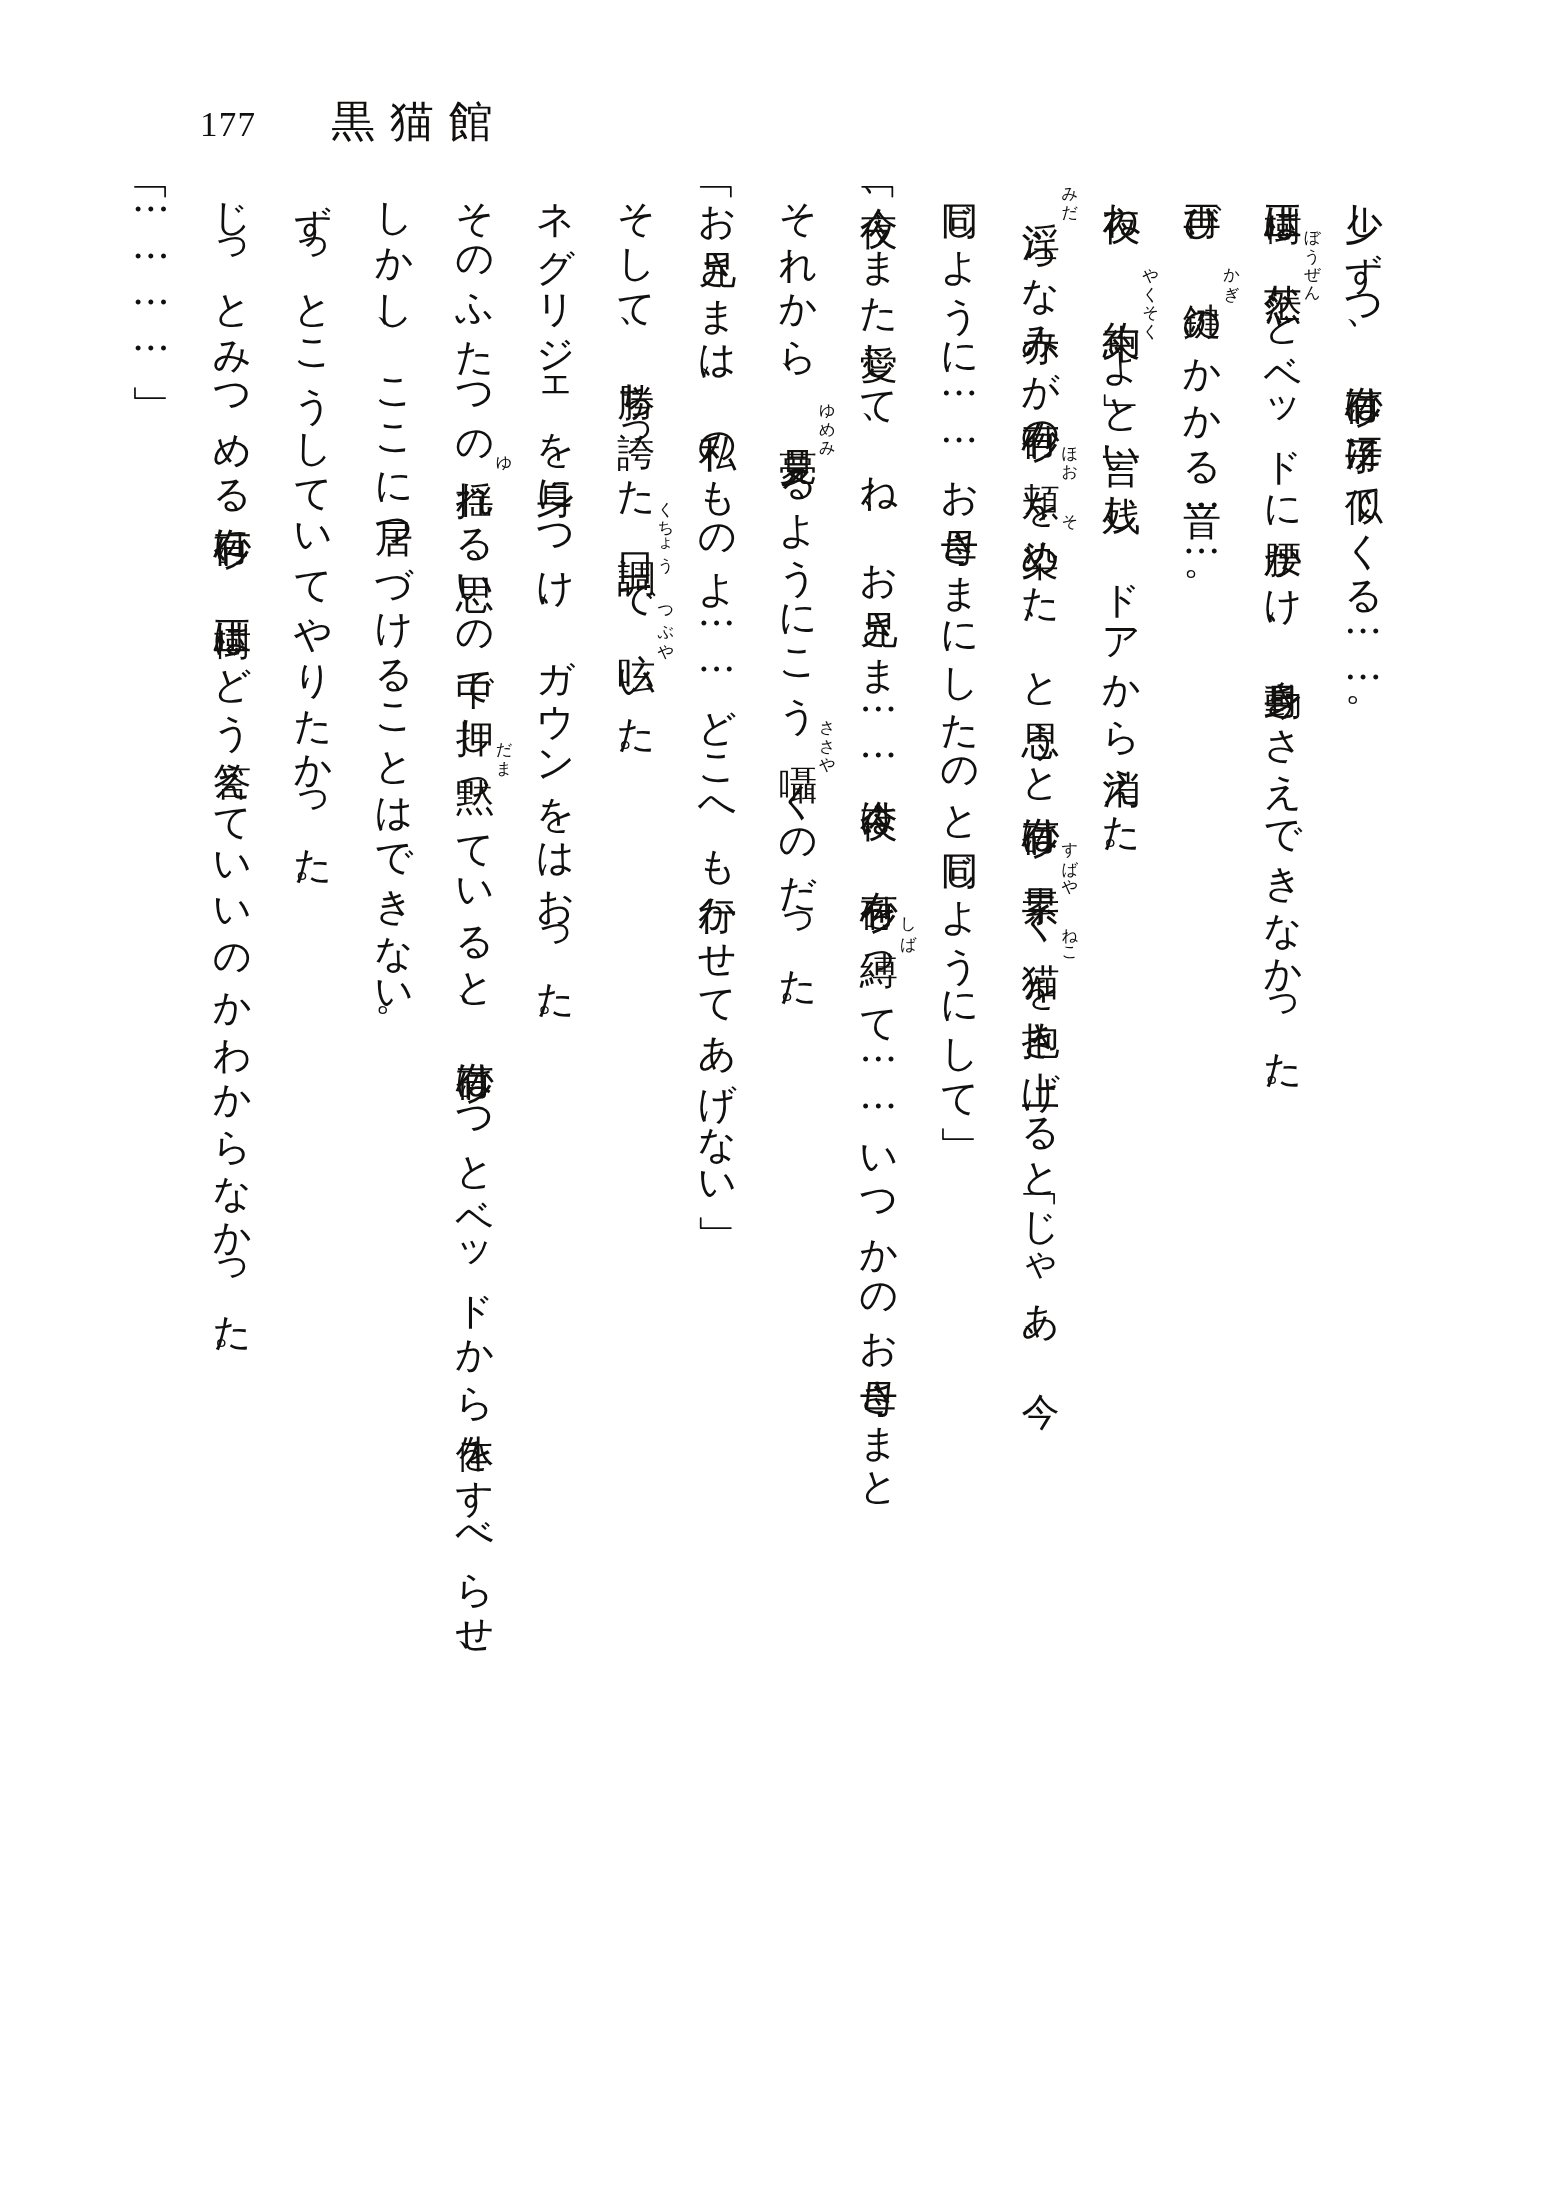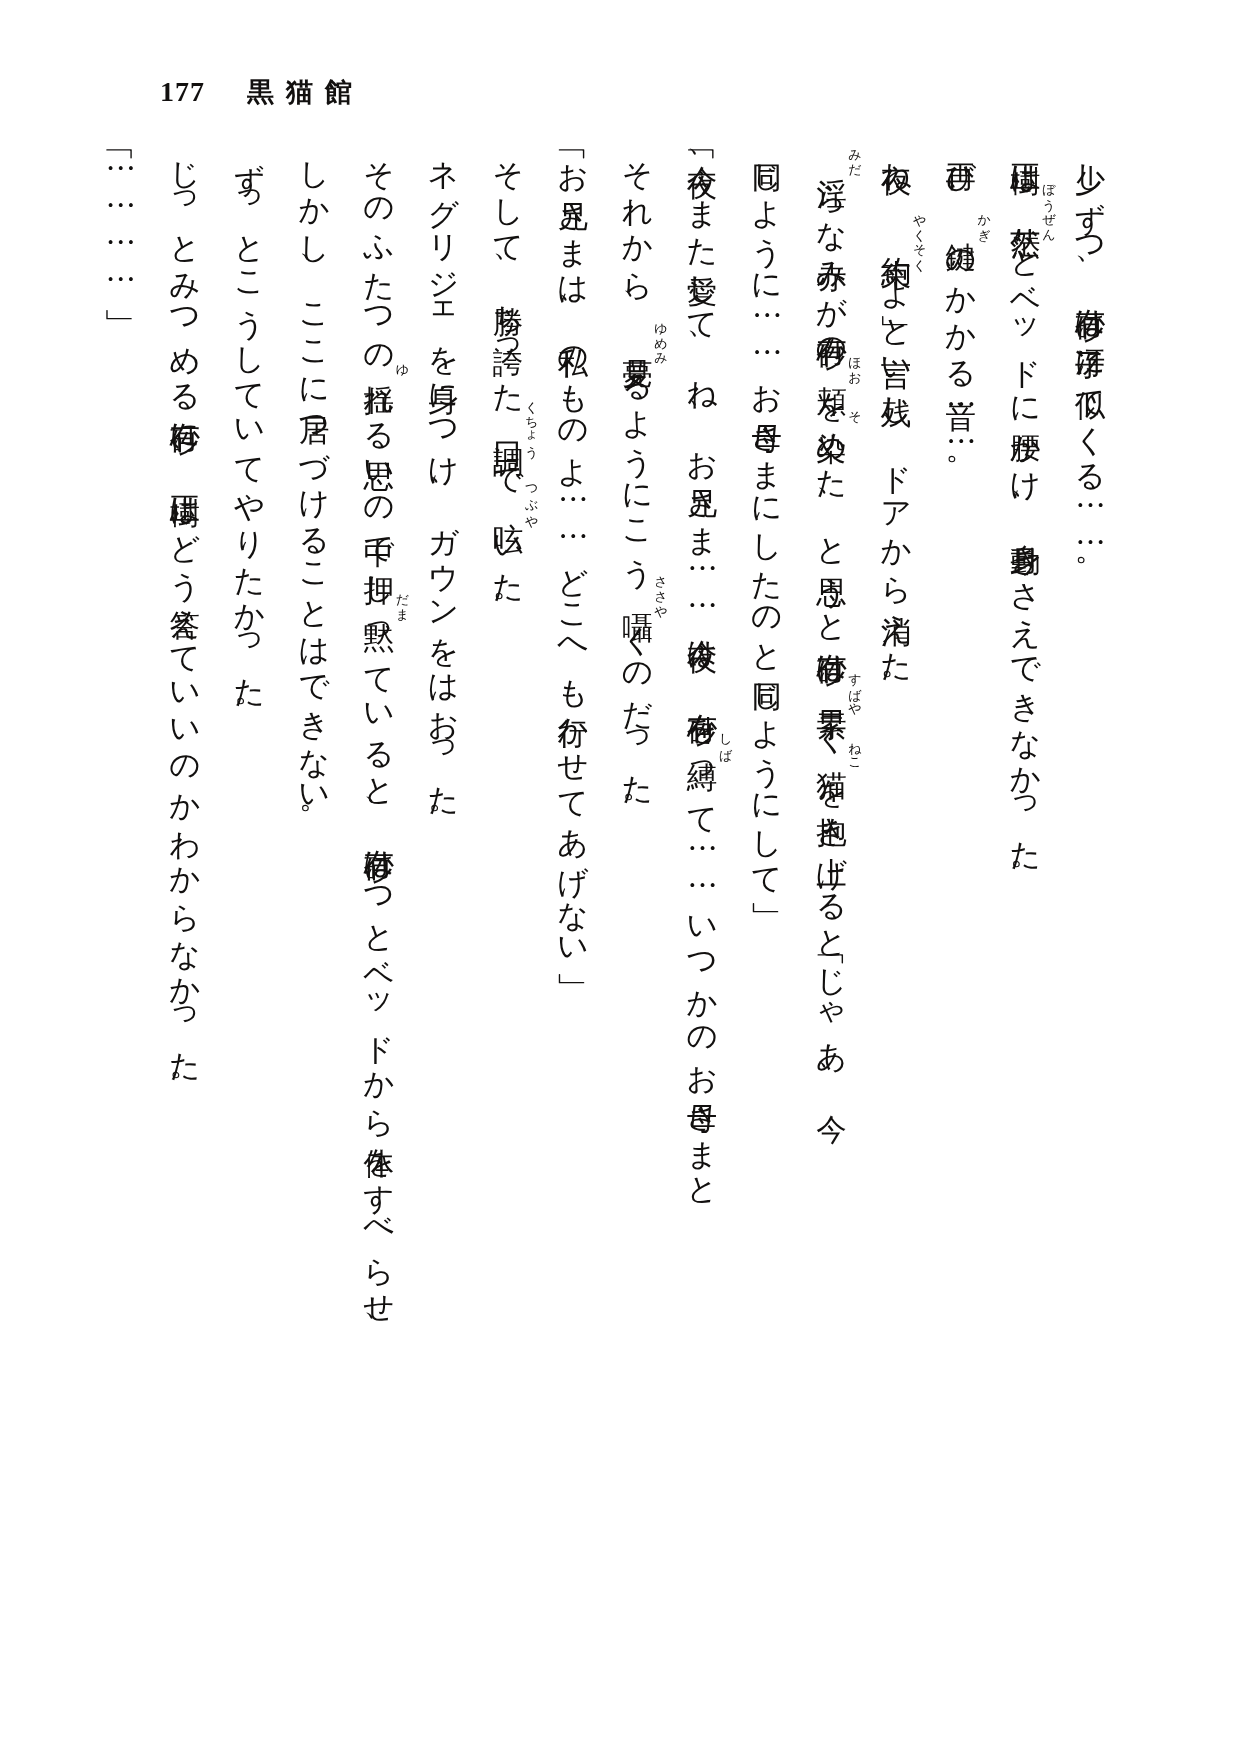--- a/index.html
+++ b/index.html
@@ -16,31 +16,30 @@
     color: #12100f;
     overflow: hidden;
   }
   
   .header {
     position: absolute;
     top: 74px;
     left: 160px;
     display: flex;
     align-items: baseline;
-    gap: 42px;
+    gap: 60px;
     font-size: 27px;
     letter-spacing: 1px;
-    font-weight: bold;
   }
   .header .page-num {
     font-family: "Liberation Serif", serif;
     font-size: 28px;
   }
   .header .chapter {
-    font-size: 27px;
+    font-size: 35px;
     letter-spacing: 12px;
   }
 
   
   .body-wrap {
     position: absolute;
     top: 140px;
     right: 118px;
     height: 1400px;
     display: flex;

